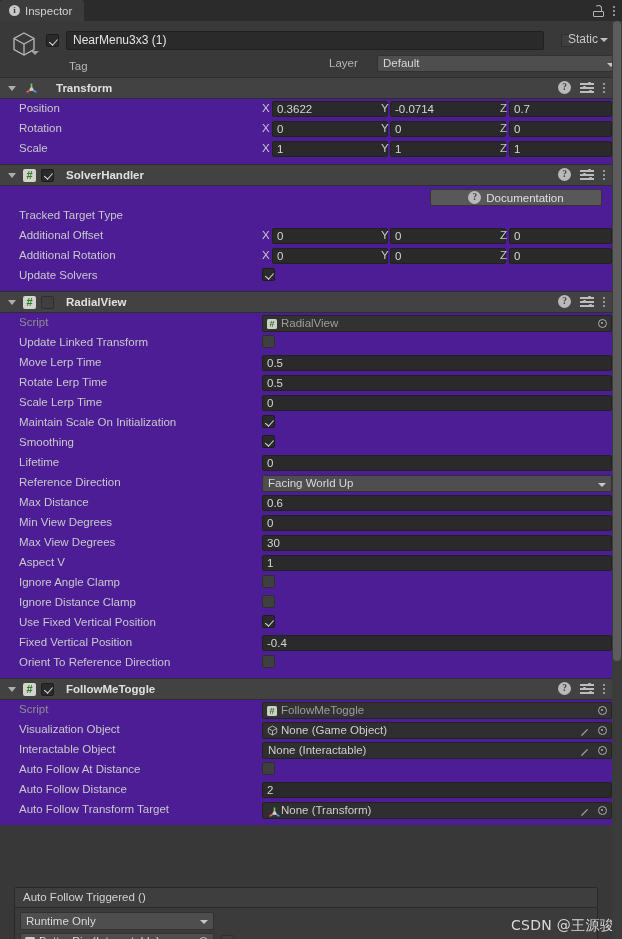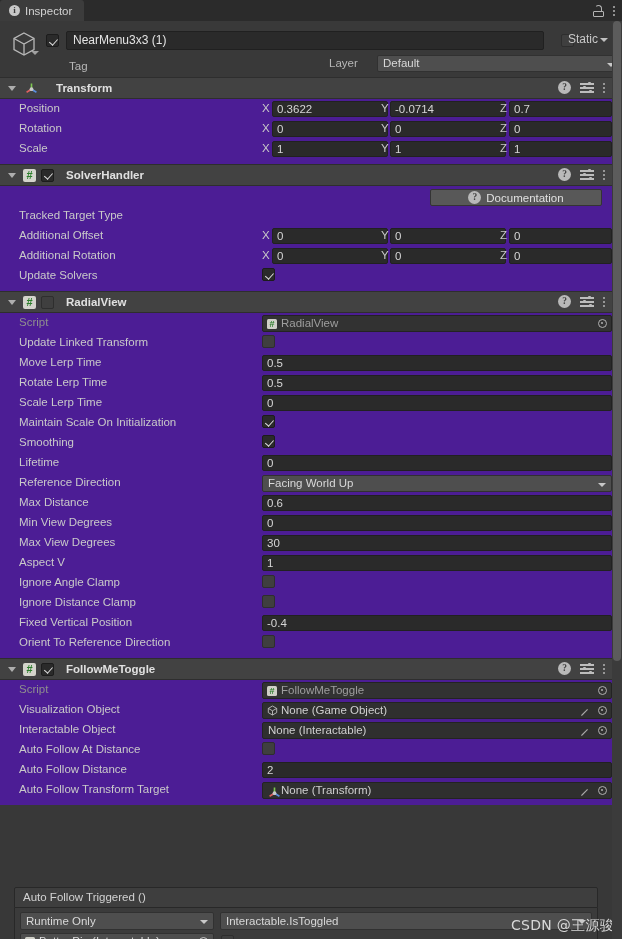--- a/index.html
+++ b/index.html
@@ -116,21 +116,21 @@
   .docbtn{position:absolute;right:10px;top:3px;width:172px;height:17px;background:#585858;
       border:1px solid #343434;box-sizing:border-box;border-radius:2px;display:flex;align-items:center;
       justify-content:center;gap:5px;color:#e0e0e0;font-size:11.5px;}
 
   
   .evt{position:absolute;left:14px;top:866px;width:584px;}
   .evt-title{height:21px;background:#3e3e3e;border:1px solid #282828;box-sizing:border-box;
       border-radius:2px 2px 0 0;color:#d2d2d2;font-size:11.5px;line-height:19px;padding-left:8px;}
   .evt-body{border:1px solid #282828;border-top:none;box-sizing:border-box;background:#3b3b3b;
       padding:4px 5px 5px 5px;}
-  .evt-r1{display:flex;gap:6px;}
+  .evt-r1{display:flex;gap:17px;}
   .evt-r2{display:flex;gap:7px;margin-top:3px;align-items:center;}
   .evt-objfld{width:194px;height:17px;background:#4e4e4e;border:1px solid #313131;box-sizing:border-box;
       border-radius:2px;position:relative;color:#dcdcdc;font-size:11.5px;line-height:15px;}
   .evt-objfld .txt{position:absolute;left:18px;top:0;line-height:15px;}
   .evt-objfld .target{position:absolute;right:5px;top:3px;width:9px;height:9px;border:1.3px solid #c6c6c6;
       border-radius:50%;box-sizing:border-box;}
   .evt-objfld .target:after{content:"";position:absolute;left:2.2px;top:2.2px;width:2.2px;height:2.2px;
       background:#c6c6c6;border-radius:50%;}
   .watermark{position:absolute;right:8px;bottom:4px;color:#d8d8d8;font-size:14px;
       font-family:"DejaVu Sans",sans-serif;letter-spacing:0.3px;}
@@ -375,20 +375,24 @@
             </div>
             <div class="row">
               <div class="lbl">Ignore Angle Clamp</div>
               <div class="cbpos"><span class="cb grey"></span></div>
             </div>
             <div class="row">
               <div class="lbl">Ignore Distance Clamp</div>
               <div class="cbpos"><span class="cb grey"></span></div>
             </div>
             <div class="row">
+              <div class="lbl">Use Fixed Vertical Position</div>
+              <div class="cbpos"><span class="cb on"></span></div>
+            </div>
+            <div class="row">
               <div class="lbl">Fixed Vertical Position</div>
               <div class="fld wide">-0.4</div>
             </div>
             <div class="row">
               <div class="lbl">Orient To Reference Direction</div>
               <div class="cbpos"><span class="cb grey"></span></div>
             </div>
             <div style="height: 5px;"></div>
           </div>
           <div class="comp-head">
@@ -476,23 +480,20 @@
 
     </div>
 
     <div class="evt">
       <div class="evt-title">Auto Follow Triggered ()</div>
       <div class="evt-body">
         <div class="evt-r1">
           <div class="dd" style="width:194px;height:18px;line-height:16px;">
             <span>Runtime Only</span><span class="ar" style="top:7px"></span>
           </div>
-          <div class="dd" style="flex:1;height:18px;line-height:16px;">
-            <span>Interactable.IsToggled</span><span class="ar" style="top:7px"></span>
-          </div>
         </div>
         <div class="evt-r2">
           <div class="evt-objfld">
             <span class="mini-cs">#</span>
             <span class="txt">ButtonPin (Interactable)</span>
             <span class="target"></span>
           </div>
           <span class="cb grey"></span>
         </div>
       </div>

